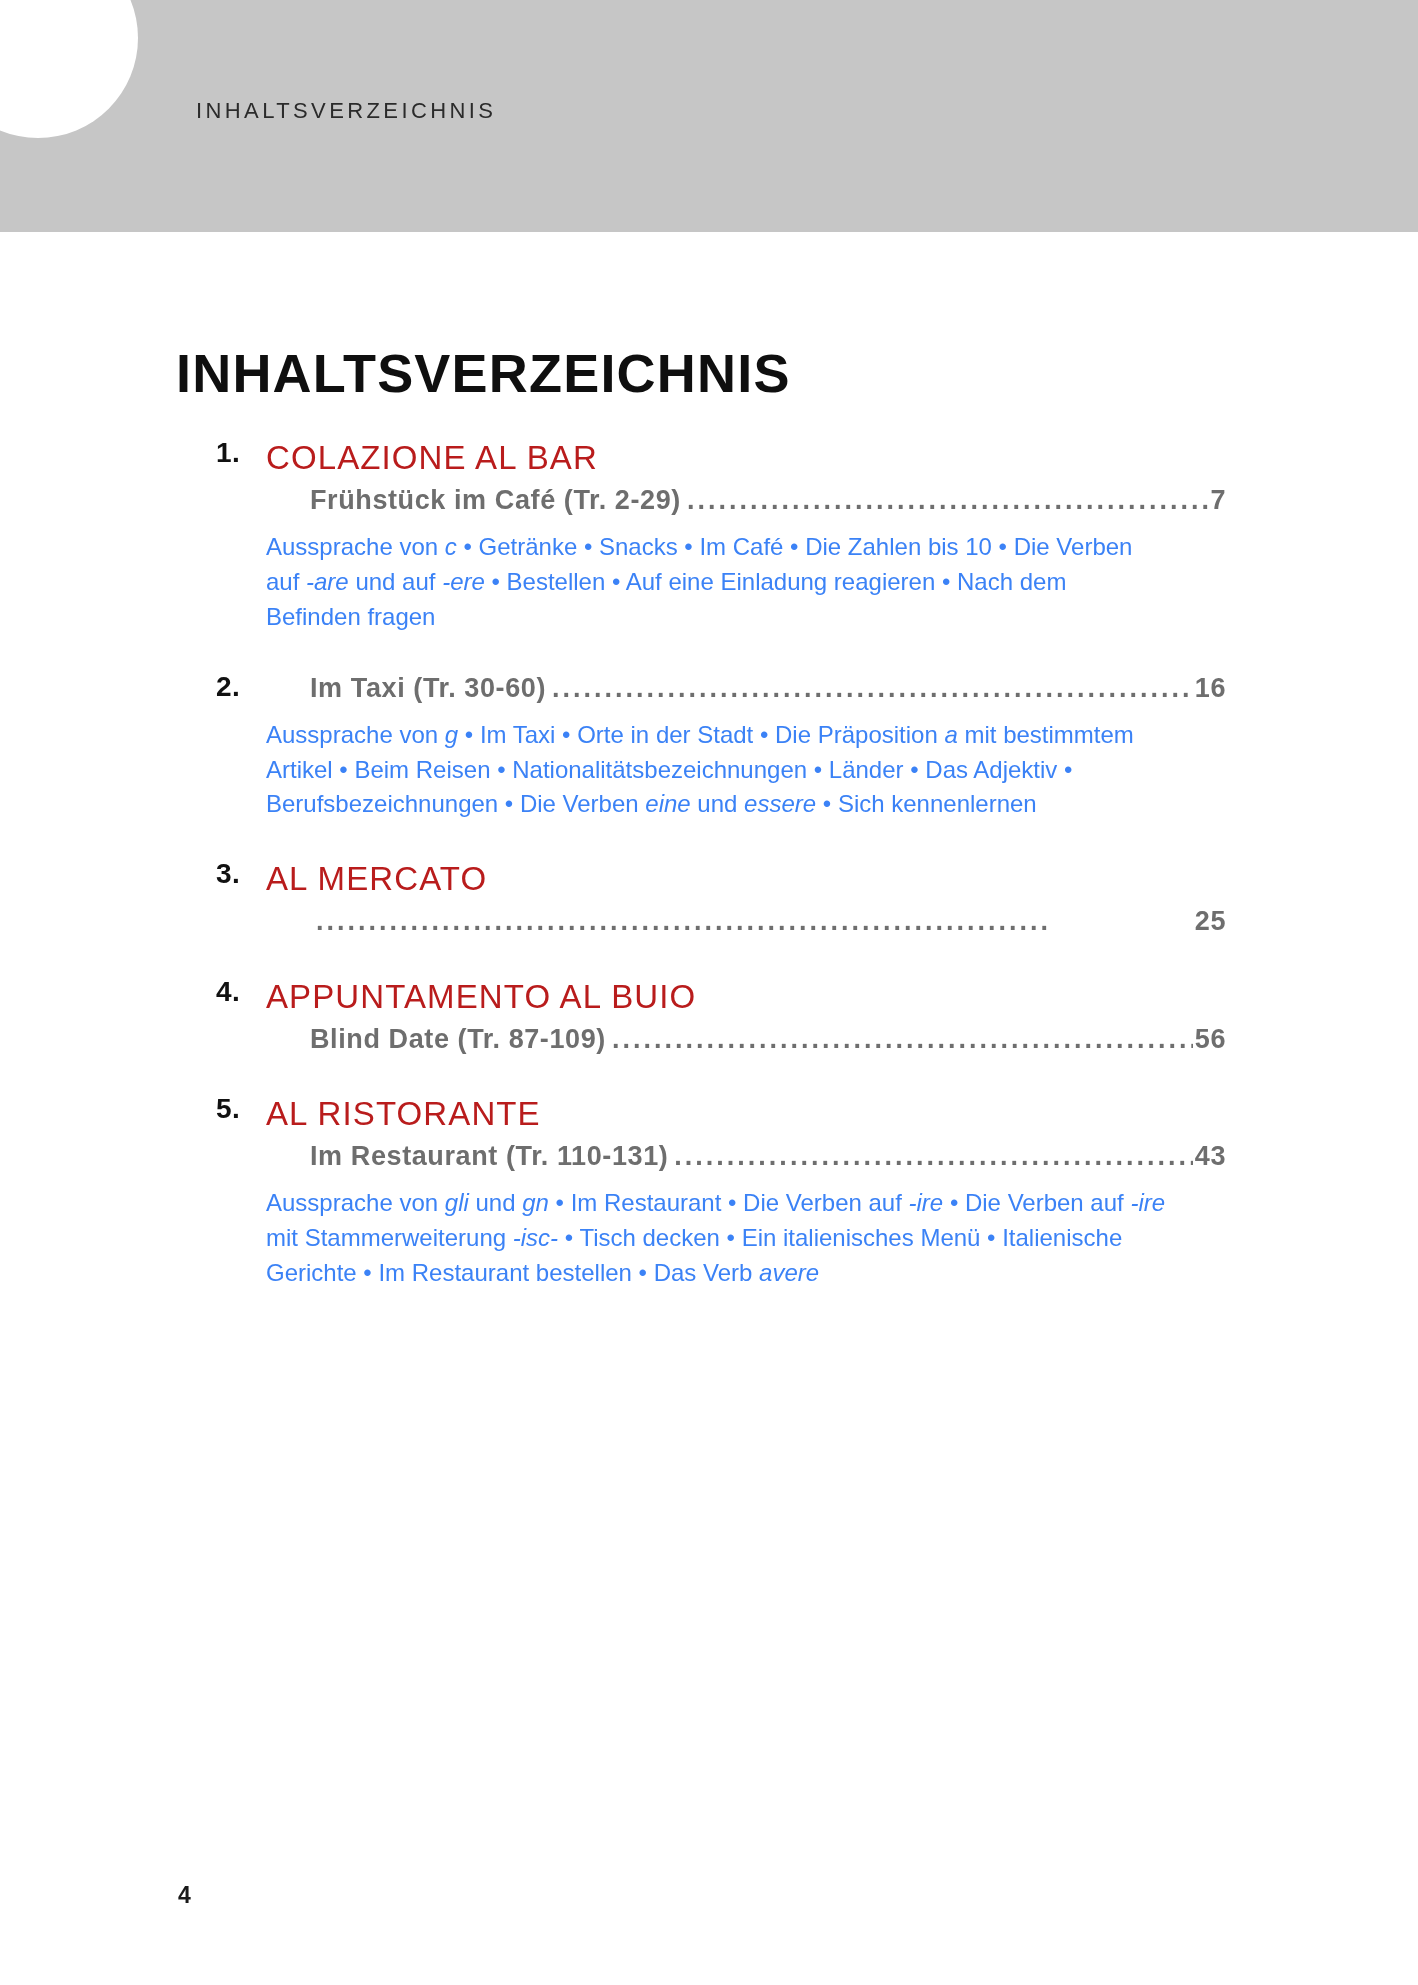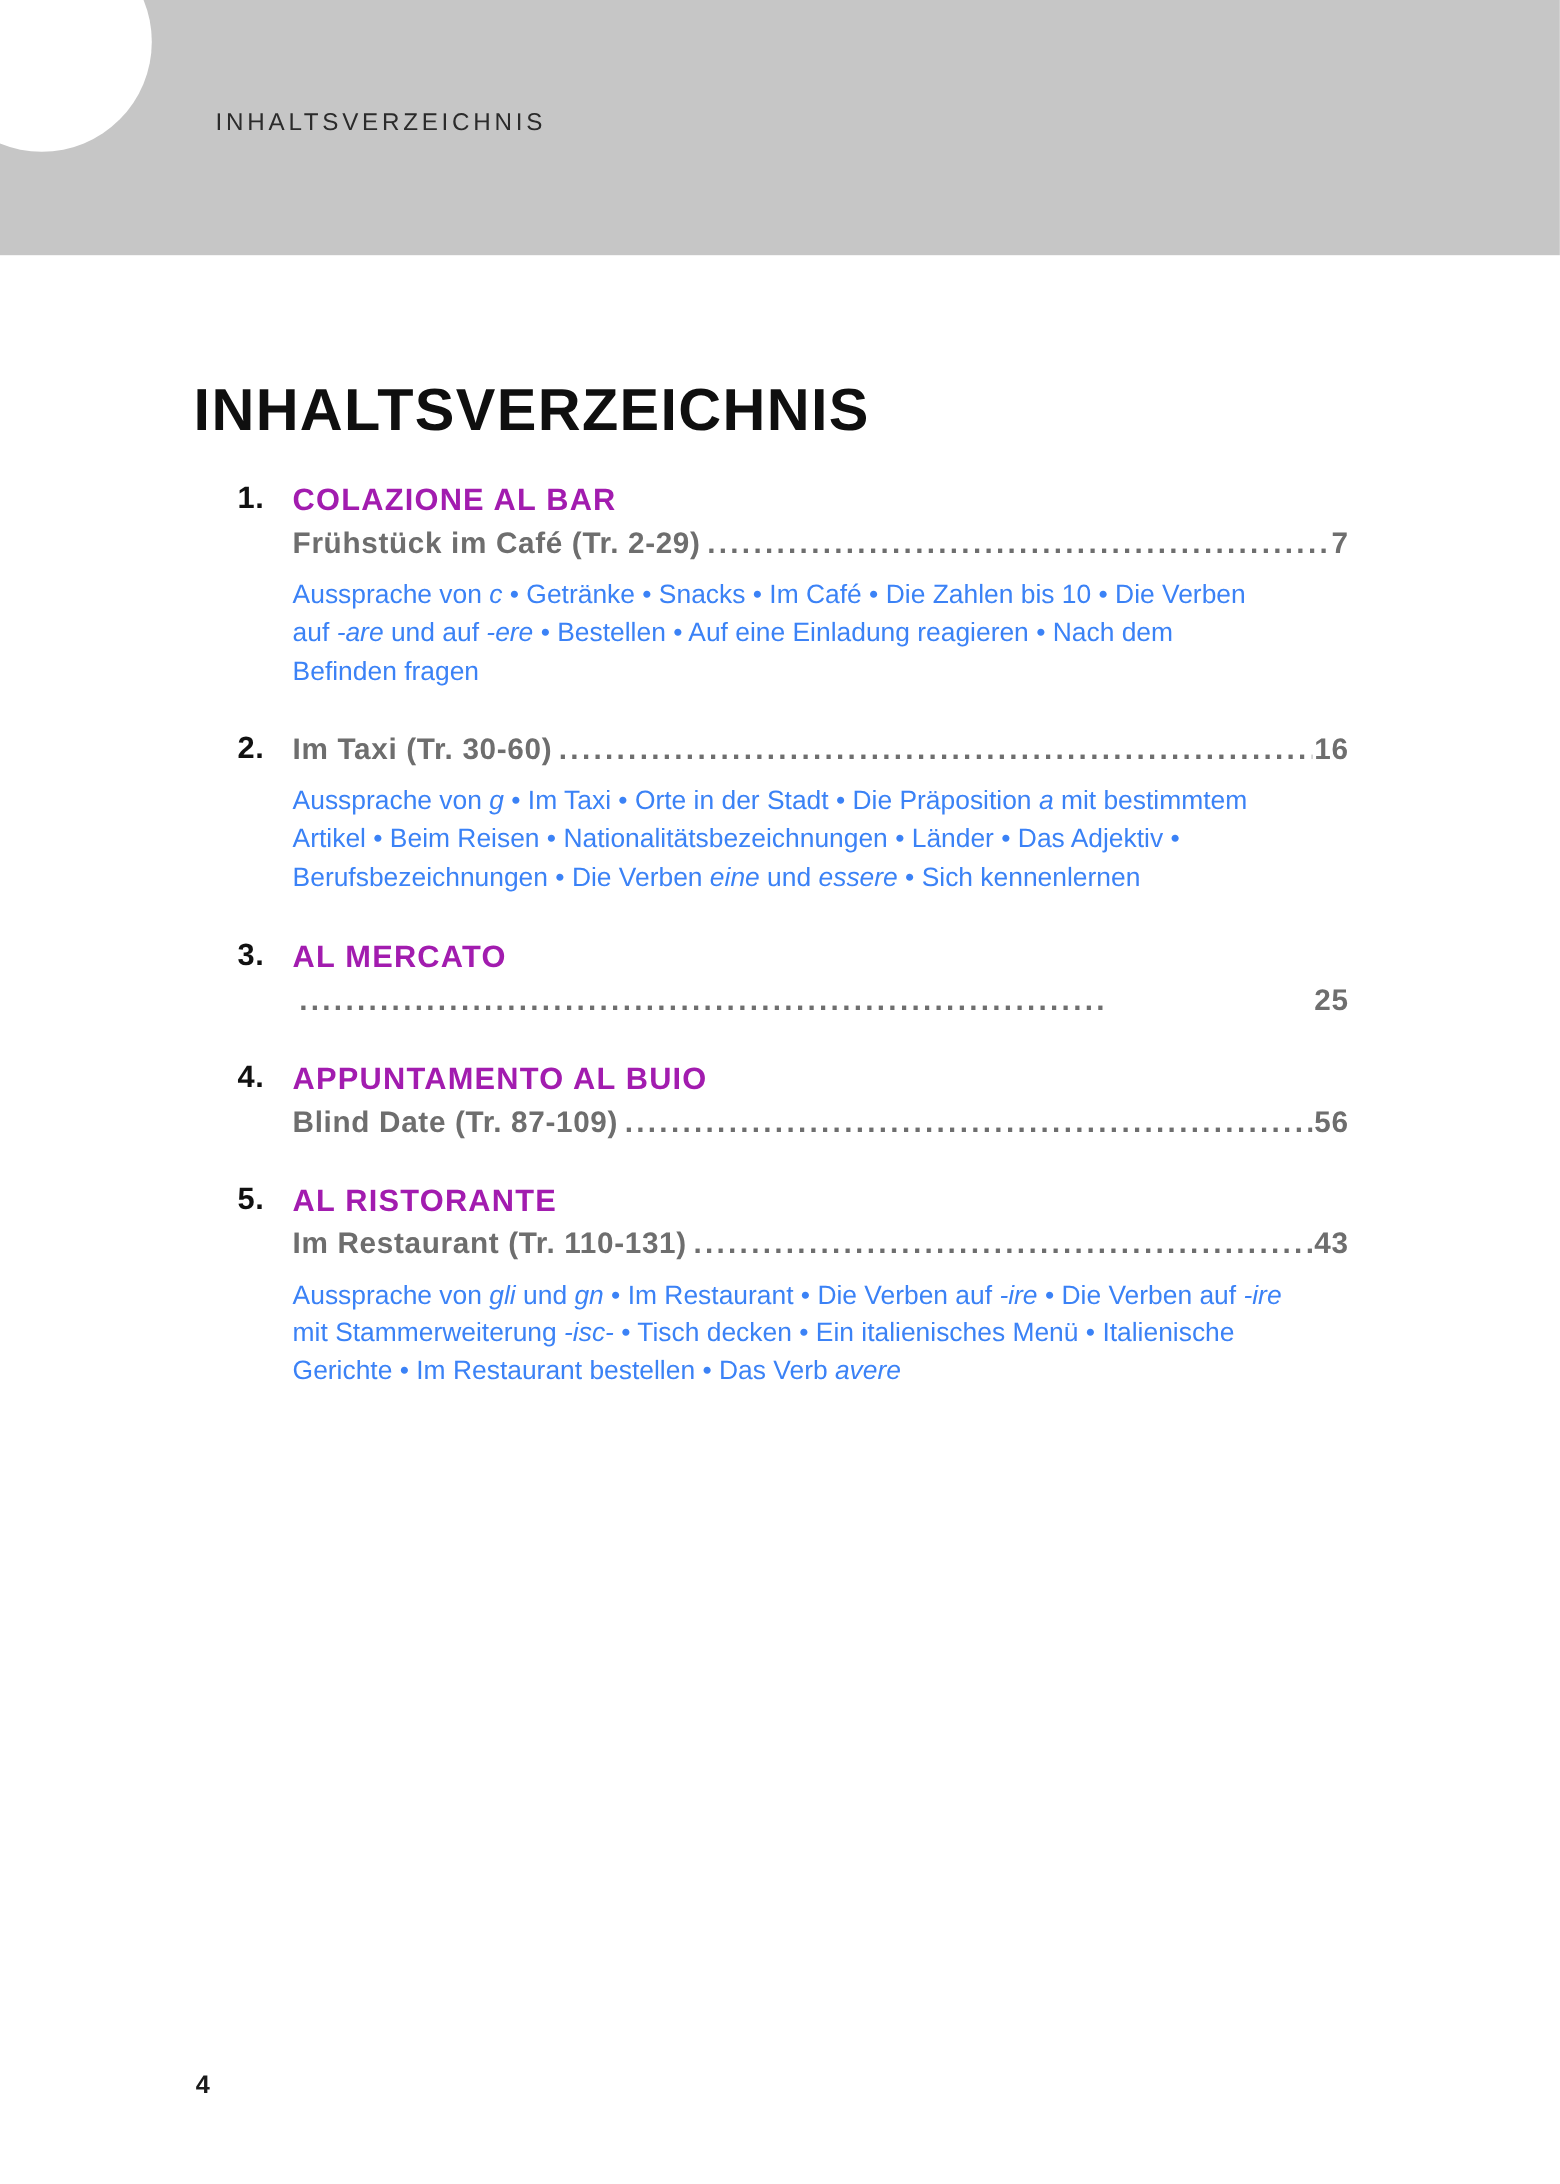--- a/index.html
+++ b/index.html
@@ -80,36 +80,37 @@
     position: absolute;
     left: 40px;
     top: 0;
     font-size: 28px;
     font-weight: 700;
     color: #111111;
     letter-spacing: 0.5px;
   }
 
   .entry-title {
-    font-size: 28px;
-    font-weight: 700;
+    font-size: 33px;
+    font-weight: 400;
     letter-spacing: 1.1px;
-    color: #a21caf;
+    color: #b91c1c;
     line-height: 1.28;
   }
 
   .entry-subline {
     display: flex;
     align-items: baseline;
     font-size: 27px;
     font-weight: 700;
     letter-spacing: 0.6px;
     color: #6e6e6e;
     margin-top: 4px;
     line-height: 1.3;
+    margin-left: 44px;
   }
   .entry-sub {
     white-space: nowrap;
   }
   .entry-dots {
     flex: 1 1 auto;
     overflow: hidden;
     white-space: nowrap;
     margin: 0 2px 0 6px;
     letter-spacing: 3px;

